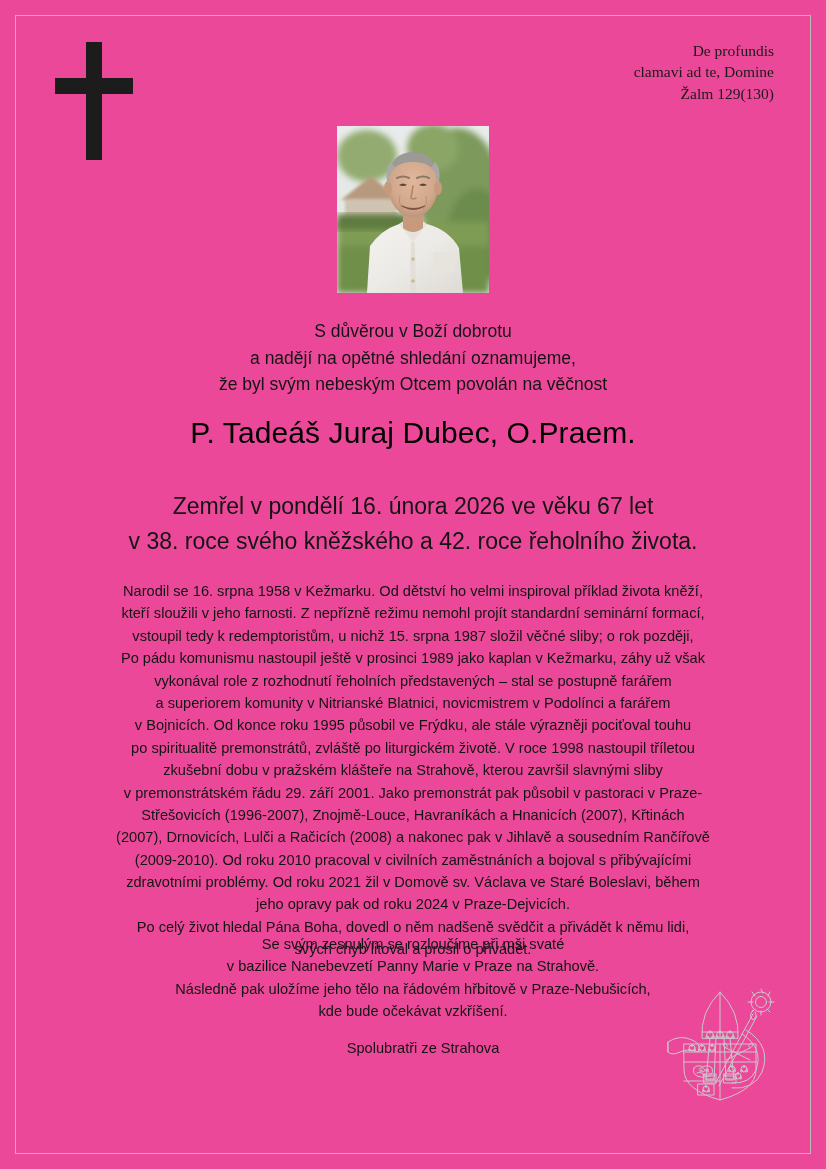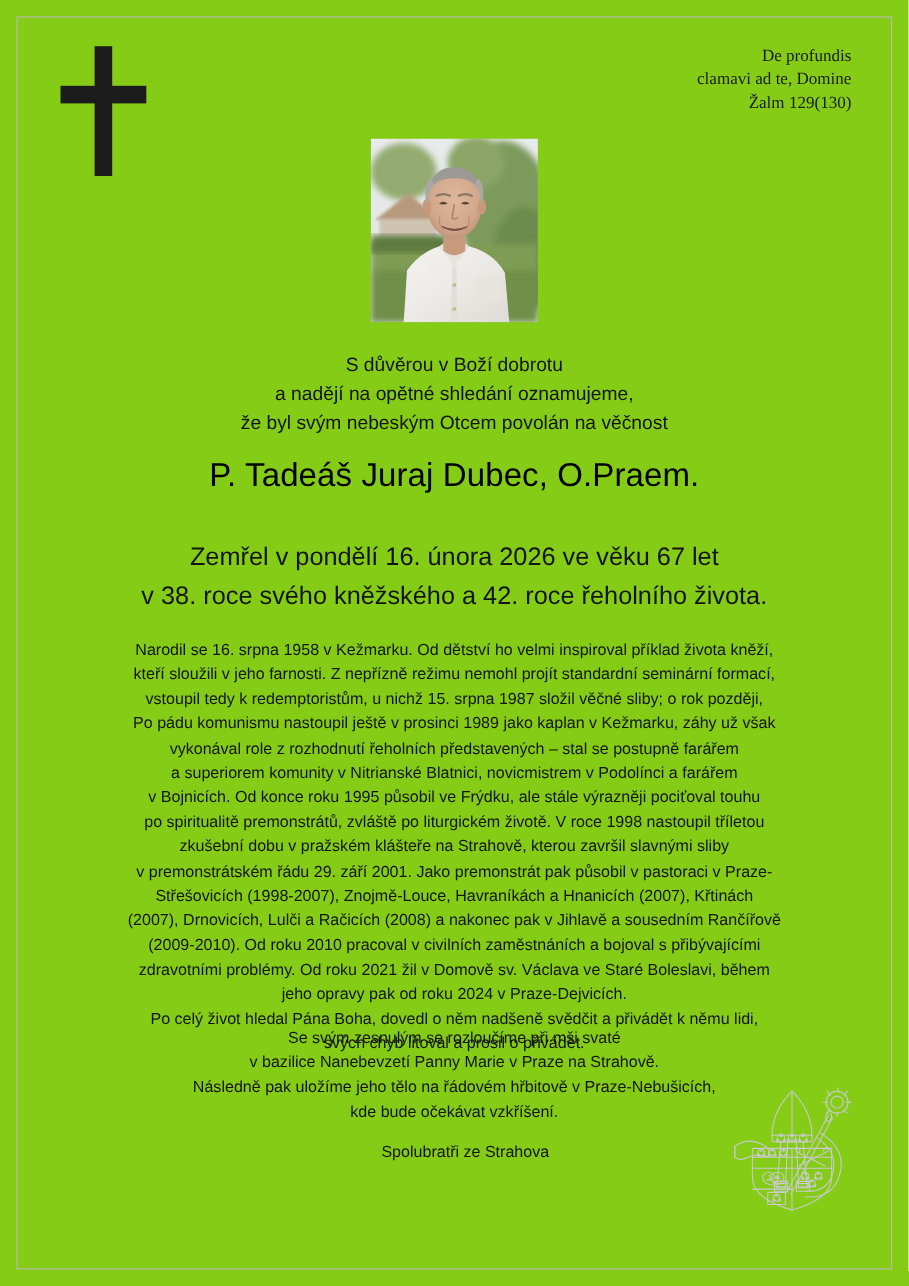--- a/index.html
+++ b/index.html
@@ -8,21 +8,21 @@
     background: #ffffff;
   }
   body {
     font-family: "Liberation Sans", sans-serif;
     color: #111111;
   }
   .page {
     position: relative;
     width: 826px;
     height: 1169px;
-    background: #84cc16;
+    background: #ec4899;
     box-sizing: border-box;
     overflow: hidden;
   }
   .page-border {
     position: absolute;
     left: 15px;
     top: 15px;
     right: 15px;
     bottom: 15px;
     border: 1px solid #b9b9b9;
@@ -260,21 +260,21 @@
     <div>Narodil se 16. srpna 1958 v Kežmarku. Od dětství ho velmi inspiroval příklad života kněží,</div>
     <div>kteří sloužili v jeho farnosti. Z nepřízně režimu nemohl projít standardní seminární formací,</div>
     <div>vstoupil tedy k redemptoristům, u nichž 15. srpna 1987 složil věčné sliby; o rok později,</div>
     <div>Po  pádu komunismu nastoupil ještě v prosinci 1989 jako kaplan v Kežmarku, záhy už však</div>
     <div>vykonával role z rozhodnutí řeholních představených – stal se postupně farářem</div>
     <div>a  superiorem komunity v Nitrianské Blatnici, novicmistrem v Podolínci a farářem</div>
     <div>v Bojnicích. Od konce roku 1995 působil ve Frýdku, ale stále výrazněji pociťoval touhu</div>
     <div>po spiritualitě premonstrátů, zvláště po liturgickém životě. V roce 1998 nastoupil tříletou</div>
     <div>zkušební dobu v pražském klášteře na Strahově, kterou završil slavnými sliby</div>
     <div>v premonstrátském řádu 29. září 2001. Jako premonstrát pak působil v pastoraci v Praze-</div>
-    <div>Střešovicích (1998-2007), Znojmě-Louce, Havraníkách a Hnanicích (2007), Křtinách</div>
+    <div>Střešovicích (1996-2007), Znojmě-Louce, Havraníkách a Hnanicích (2007), Křtinách</div>
     <div>(2007), Drnovicích, Lulči a Račicích (2008) a nakonec pak v Jihlavě a sousedním Rančířově</div>
     <div>(2009-2010). Od roku 2010 pracoval v civilních zaměstnáních a bojoval s přibývajícími</div>
     <div>zdravotními problémy. Od roku 2021 žil v Domově sv. Václava ve Staré Boleslavi, během</div>
     <div>jeho opravy pak od roku 2024 v Praze-Dejvicích.</div>
     <div>Po celý život hledal Pána Boha, dovedl o něm nadšeně svědčit a přivádět k němu lidi,</div>
     <div>svých chyb litoval a prosil o přivádět.</div>
   </div>
 
   <div class="center-block funeral">
     <div>Se svým zesnulým se rozloučíme při mši svaté</div>

